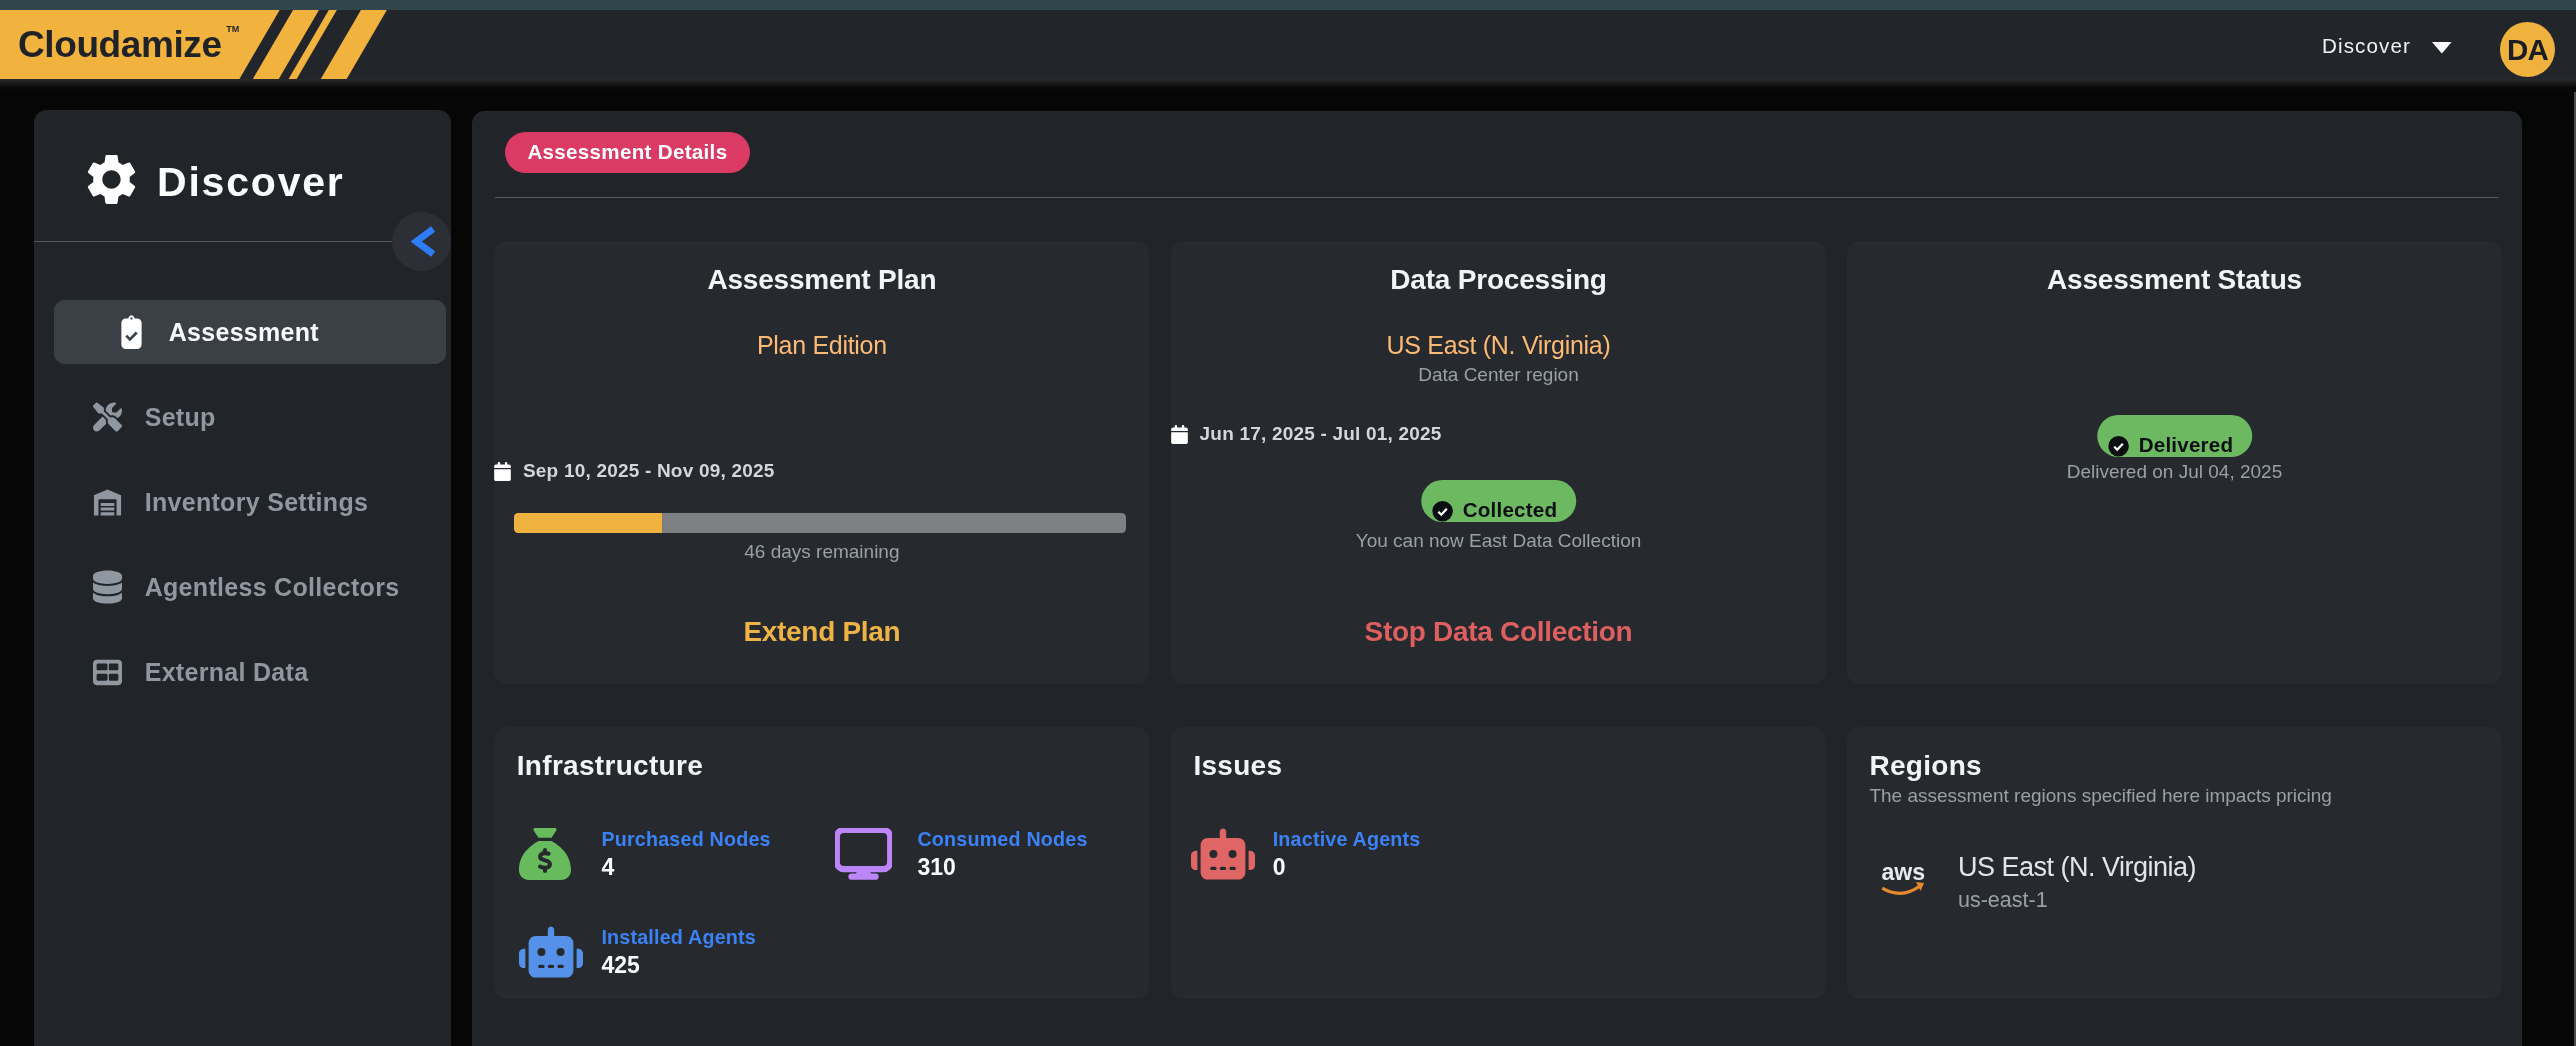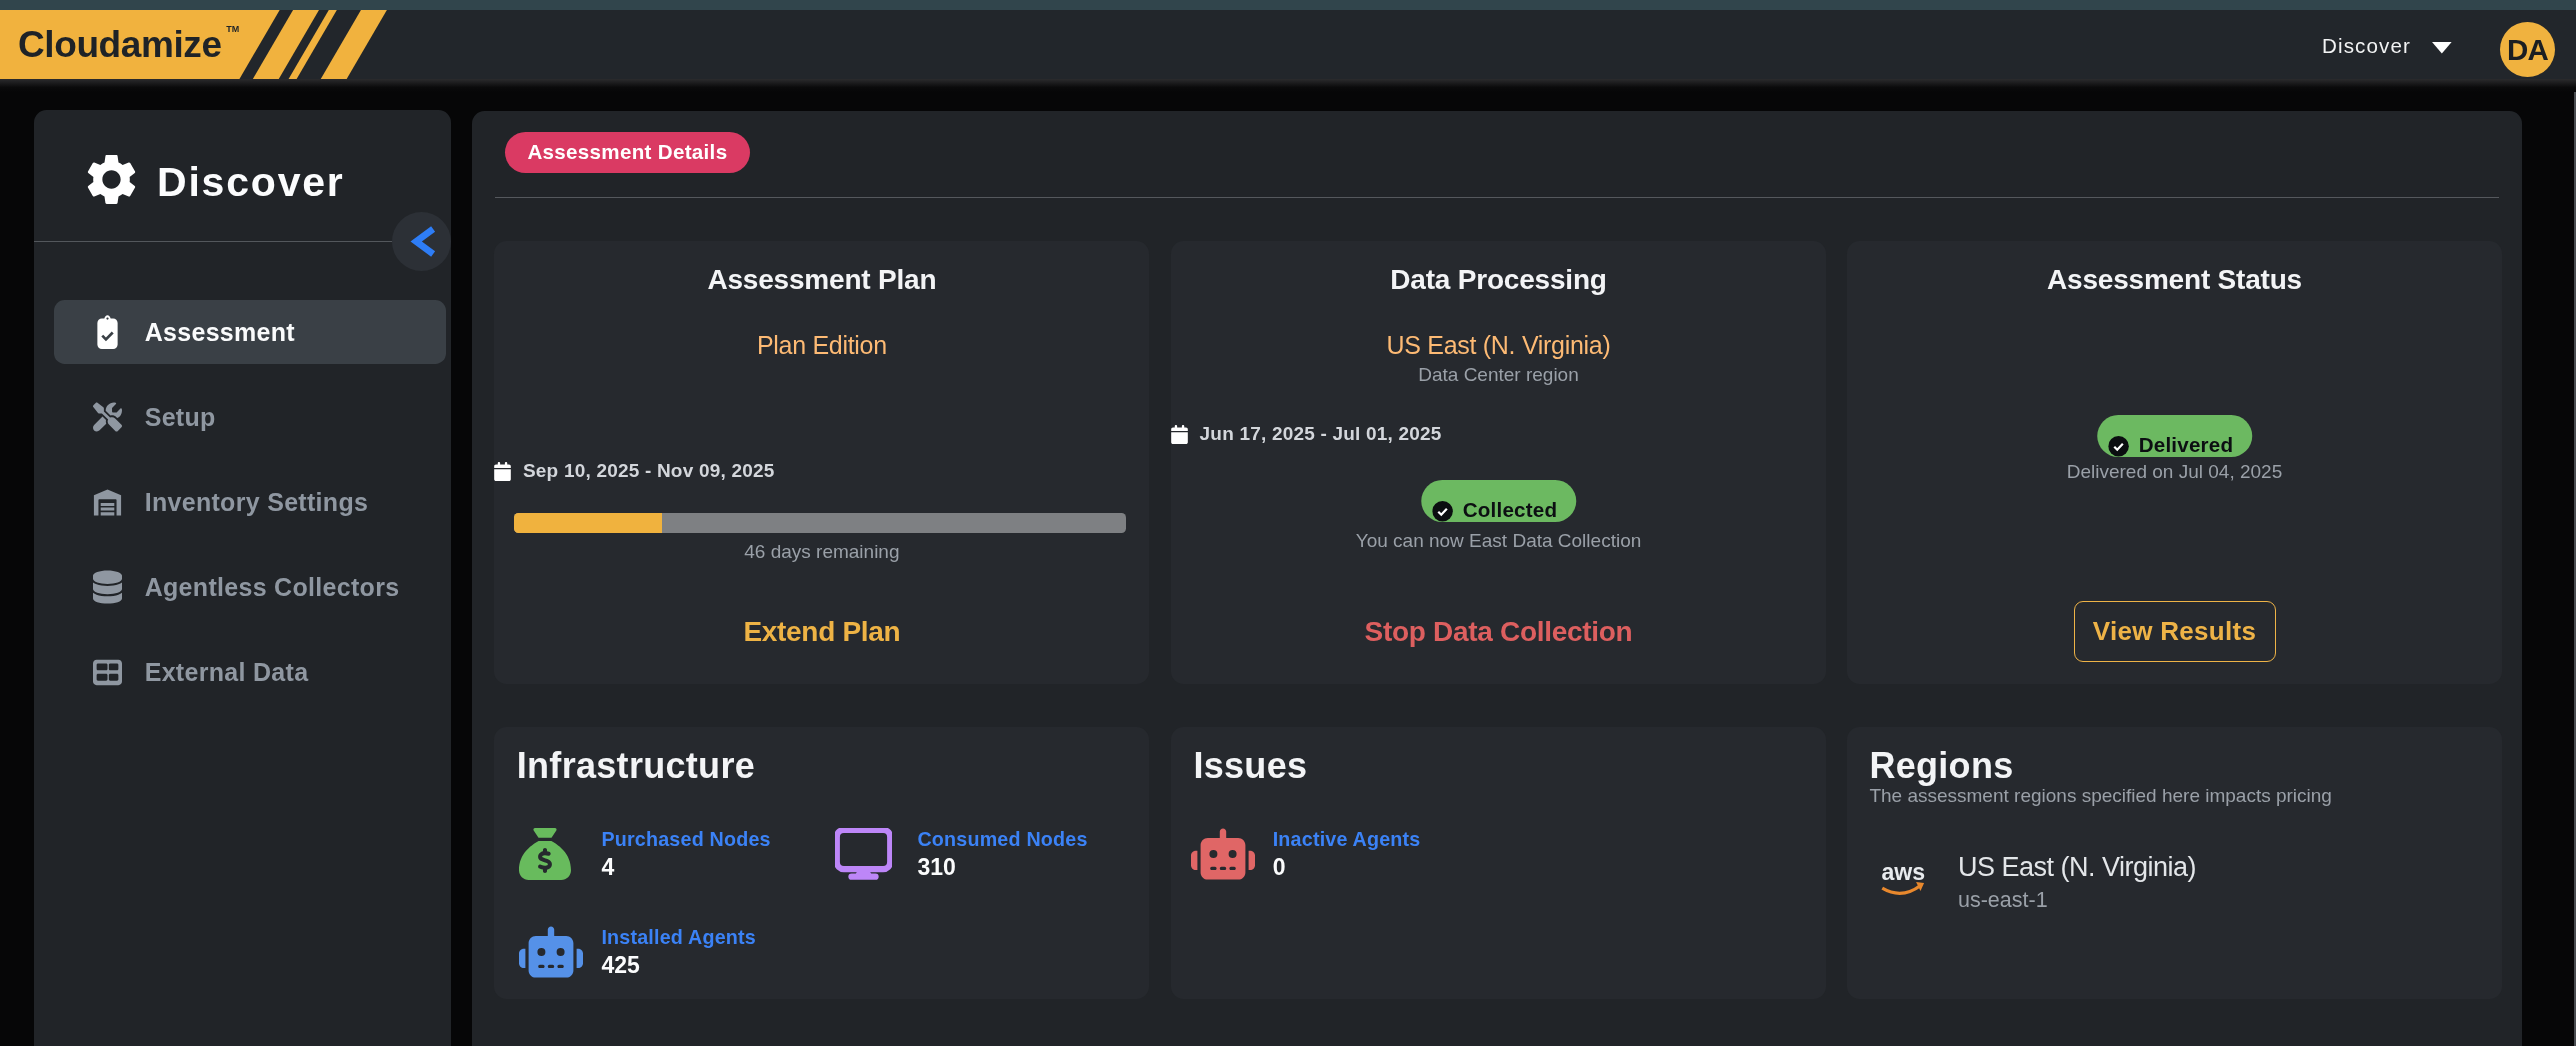--- a/index.html
+++ b/index.html
@@ -25,21 +25,21 @@
   
   #sidebar { position:absolute; left:34px; top:110px; width:417px; height:936px;
     background:#212428; border-radius:12.5px 12.5px 0 0; }
   #sbGear { position:absolute; left:47px; top:39px; }
   #sbTitle { position:absolute; left:123px; top:49px; font-size:41px; font-weight:600; color:#fbfcfd; letter-spacing:1.8px; line-height:47px;}
   #sbDivider { position:absolute; left:0px; top:131px; width:417px; height:0.9px; background:#53575c; }
   #collapseBtn { position:absolute; left:358px; top:102px; width:59px; height:59px; border-radius:50%;
     background:#2c3036; }
   .menuitem { position:absolute; left:19.7px; width:392px; height:64px; border-radius:10.7px;
     display:flex; align-items:center; color:#8f97a1; font-size:25px; font-weight:600; letter-spacing:0.3px; }
-  .menuitem.sel { background:#3a4046; color:#fafbfc; }
+  .menuitem.sel { background:#3a4046; color:#fafbfc;padding-left:24px; }
   .menuitem .mi { margin-left:39px; width:29px; margin-right:23px; flex:none; display:flex; align-items:center; justify-content:center; }
 
   
   #panel { position:absolute; left:472px; top:111px; width:2050px; height:936px;
     background:#212428; border-radius:12.5px 12.5px 0 0; }
   #pill { position:absolute; left:33px; top:20.6px; height:41px; border-radius:20.6px; background:#da3a63;
     color:#fff; font-size:20.6px; font-weight:700; display:flex; align-items:center; padding:0 22.4px; letter-spacing:0.3px;}
   #pdivider { position:absolute; left:23px; top:86px; width:2004px; height:0.9px; background:#55585d; }
 
   .card { position:absolute; background:#26292e; border-radius:12.5px; }
@@ -64,21 +64,21 @@
     align-items:flex-end; left:50%; transform:translateX(-50%); padding:0 19px 0 11.6px; gap:9.8px; }
   .gpill .gtxt { color:#0c0f12; font-size:20.6px; font-weight:700; letter-spacing:0.2px;}
 
   #viewresults { position:absolute; left:50%; transform:translateX(-50%); top:360px; width:202px; height:61px;
     border:1.8px solid #eeb347; border-radius:9px; color:#eeb347; font-size:26px; font-weight:700;
     display:flex; align-items:center; justify-content:center; background:transparent; letter-spacing:0.3px;}
 
   #card4 { left:22.4px; top:616px; width:655px; height:272px; }
   #card5 { left:699px; top:616px; width:655px; height:272px; }
   #card6 { left:1375px; top:616px; width:655px; height:272px; }
-  .c2title { position:absolute; left:22.4px; top:23px; font-size:36px; font-weight:700; color:#f3f4f6;
+  .c2title { position:absolute; left:22.4px; top:23px; font-size:28px; font-weight:700; color:#f3f4f6;
     letter-spacing:0.3px; line-height:32px;}
 
   .stat { position:absolute; display:flex; }
   .stat .sicon { width:64px; height:54px; flex:none; display:flex; align-items:center; justify-content:flex-start;}
   .stat .stxt { margin-left:18px; }
   .stat .slabel { font-size:19.7px; font-weight:600; color:#3b82f6; line-height:24px; letter-spacing:0.2px;}
   .stat .svalue { font-size:23px; font-weight:700; color:#fbfcfd; line-height:32px; }
 </style>
 </head>
 <body>
@@ -190,21 +190,20 @@
   <div class="card" id="card3">
     <div class="c-title">Assessment Status</div>
     <div class="gpill" style="top:174px;">
       <svg width="20.6" height="20.6" viewBox="0 0 24 24">
           <circle cx="12" cy="12" r="12" fill="#0b0e10"></circle>
           <polyline points="7,12.5 10.5,16 17,9" fill="none" stroke="#fff" stroke-width="2.6"></polyline>
         </svg>
       <span class="gtxt">Delivered</span>
     </div>
     <div class="graysub" style="top:220px;">Delivered on Jul 04, 2025</div>
-    <div id="viewresults">View Results</div>
   </div>
 
   <div class="card" id="card4">
     <div class="c2title">Infrastructure</div>
     <div class="stat" style="left:25px; top:100px;">
       <span class="sicon">
         <svg width="52" height="52" viewBox="0 0 512 512" fill="#68bb5d">
             <path d="M320 96H192L144.6 24.9C137.5 14.2 145.1 0 157.9 0H354.1c12.8 0 20.4 14.2 13.3 24.9L320 96zM192 128H320c3.8 2.5 8.1 5.3 13 8.4C389.7 172.7 512 250.9 512 416c0 53-43 96-96 96H96c-53 0-96-43-96-96C0 250.9 122.3 172.7 179 136.4l0 0 0 0c4.8-3.1 9.2-5.9 13-8.4zm84 88c0-11-9-20-20-20s-20 9-20 20v14c-7.6 1.7-15.2 4.4-22.2 8.5-13.9 8.3-25.9 22.8-25.8 43.9.1 20.3 12 33.1 24.7 40.7 11 6.6 24.7 10.8 35.6 14l1.7.5c12.6 3.8 21.8 6.8 28 10.7 5.1 3.2 5.8 5.4 5.9 8.2.1 5-1.8 8-5.9 10.5-5 3.1-12.9 5-21.4 4.7-11.1-.4-21.5-3.9-35.1-8.5-2.3-.8-4.7-1.6-7.2-2.4-10.5-3.5-21.8 2.2-25.3 12.6s2.2 21.8 12.6 25.3c1.9.6 4 1.3 6.1 2.1 8.3 2.9 17.9 6.2 28.2 8.4V424c0 11 9 20 20 20s20-9 20-20v-13.5c8-1.7 16-4.5 23.2-9 14.3-8.9 25.1-24.1 24.8-45-.3-20.3-11.7-33.4-24.6-41.6-11.5-7.2-25.9-11.6-37.1-15l-.7-.2c-12.8-3.9-21.9-6.7-28.3-10.5-5.2-3.1-5.3-4.9-5.3-6.7 0-3.7 1.4-6.5 6.2-9.3 5.4-3.2 13.6-5.1 21.5-5 9.6.1 20.2 2.2 31.2 5.2 10.7 2.8 21.6-3.5 24.5-14.2s-3.5-21.6-14.2-24.5c-6.5-1.7-13.7-3.4-21.1-4.7V216z"></path>
           </svg>
       </span>

